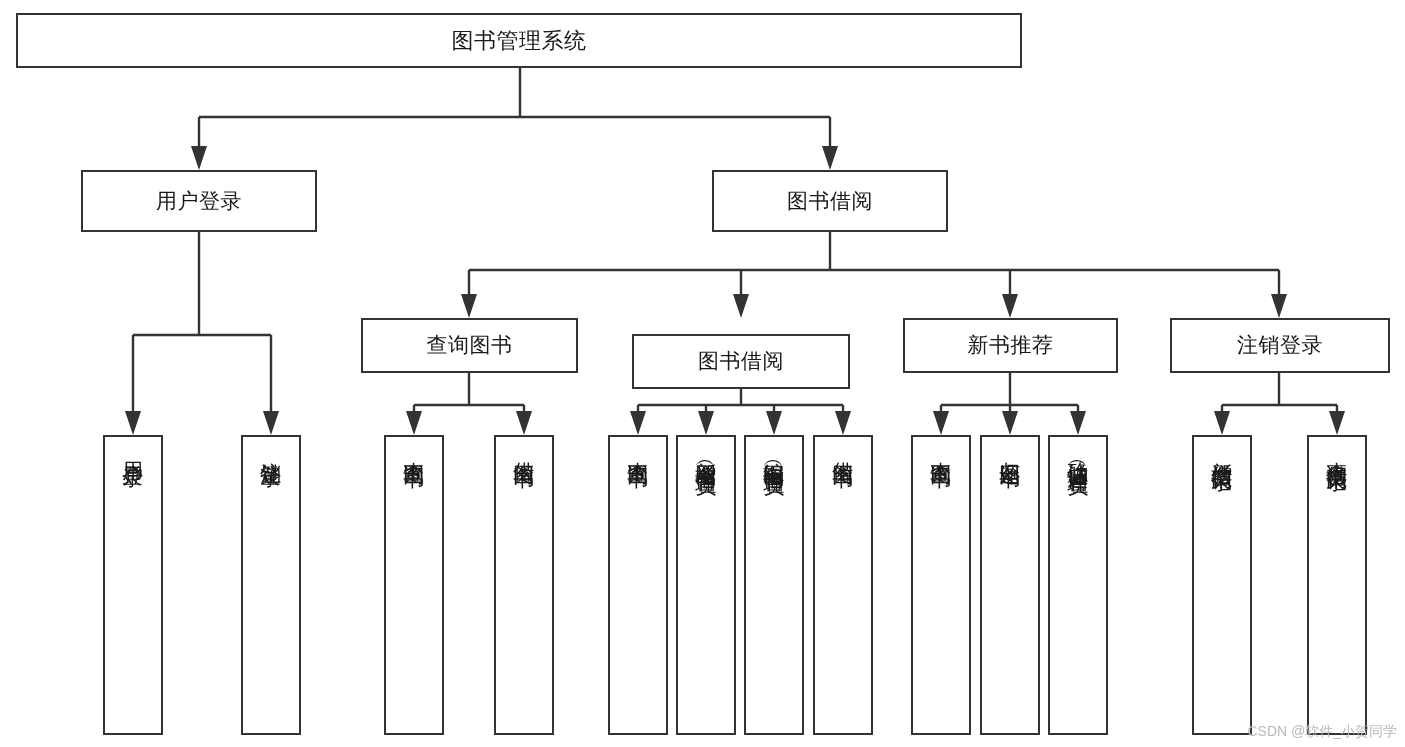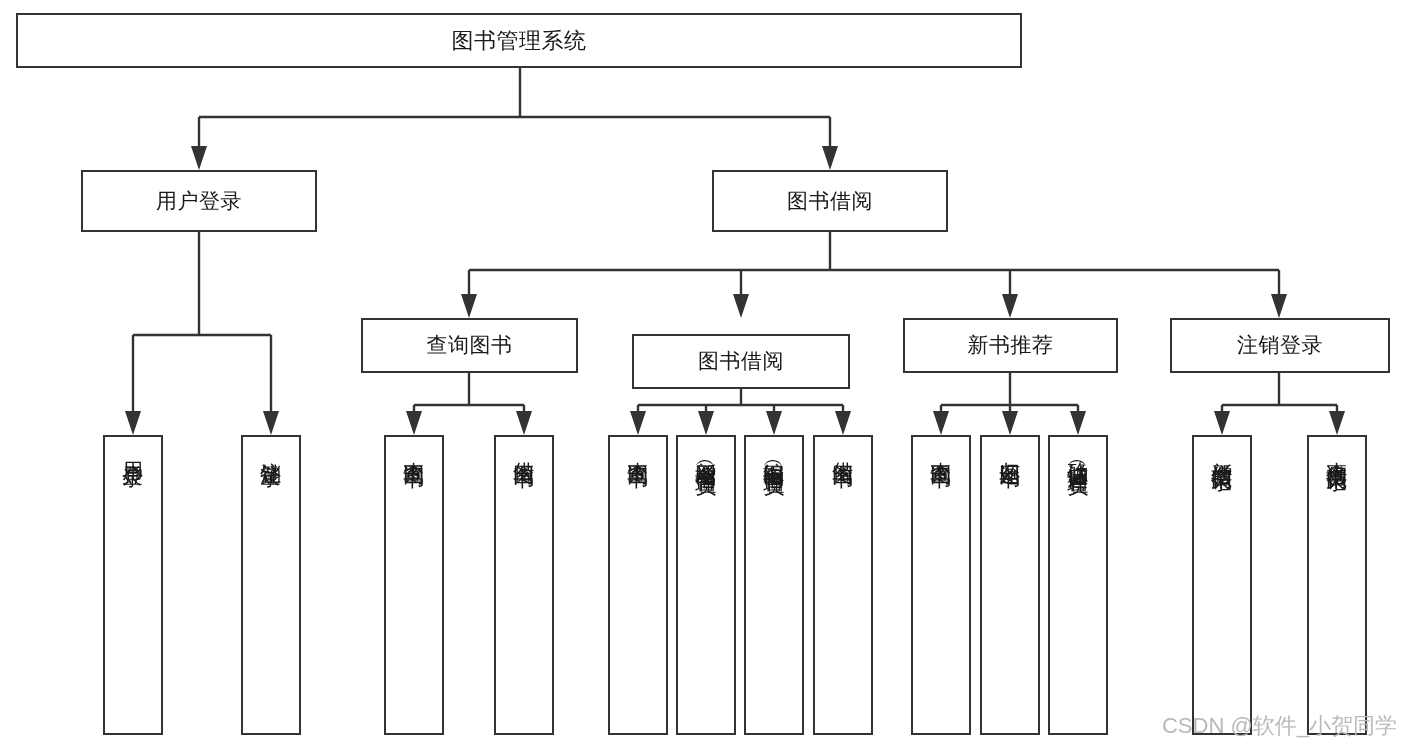--- a/index.html
+++ b/index.html
@@ -71,21 +71,21 @@
     font-size: 21px;
     line-height: 1.02;
     letter-spacing: 2px;
     white-space: nowrap;
   }
   
   #watermark {
     position: absolute;
     right: 8px;
     bottom: 6px;
-    font-size: 22px;
+    font-size: 14px;
     color: #b9b9b9;
     white-space: nowrap;
     pointer-events: none;
   }
 </style>
 </head>
 <body>
 
 <div id="canvas">
 

